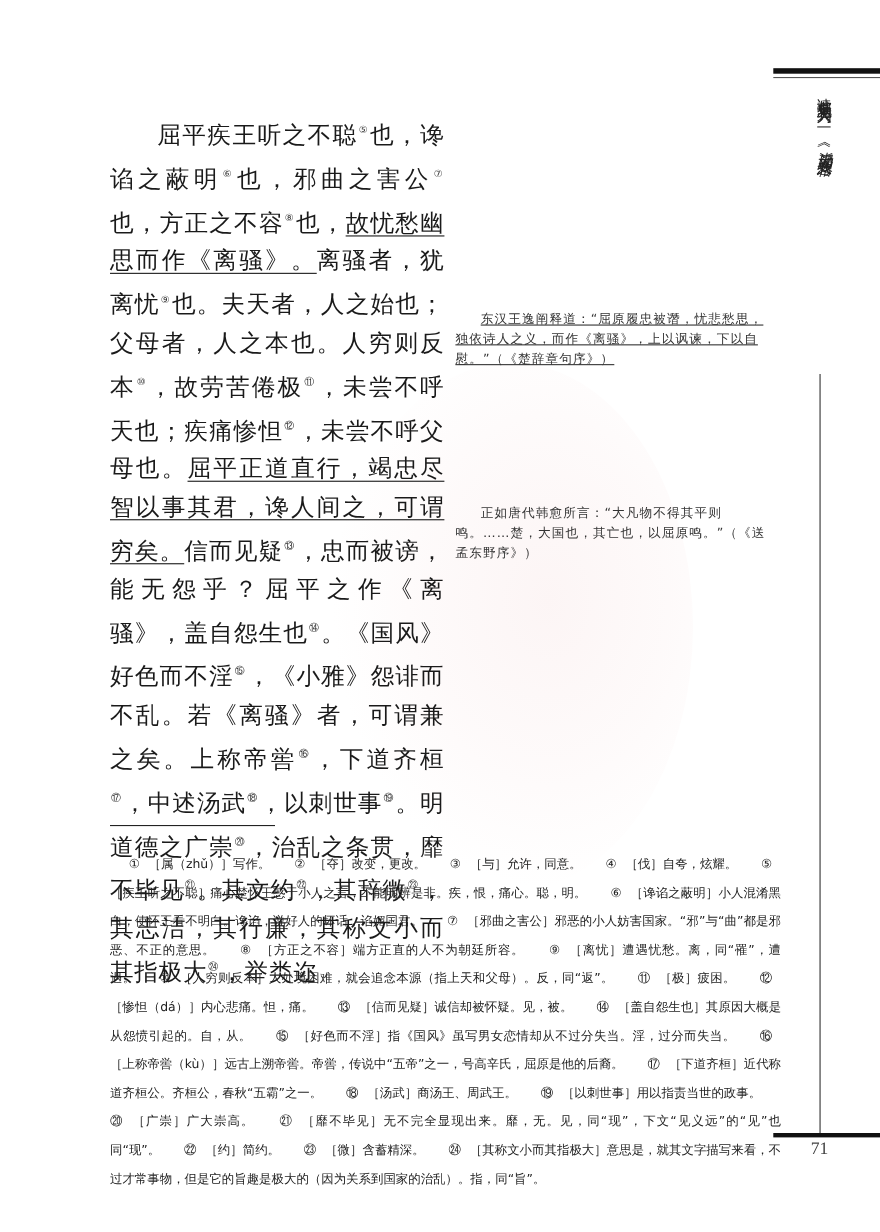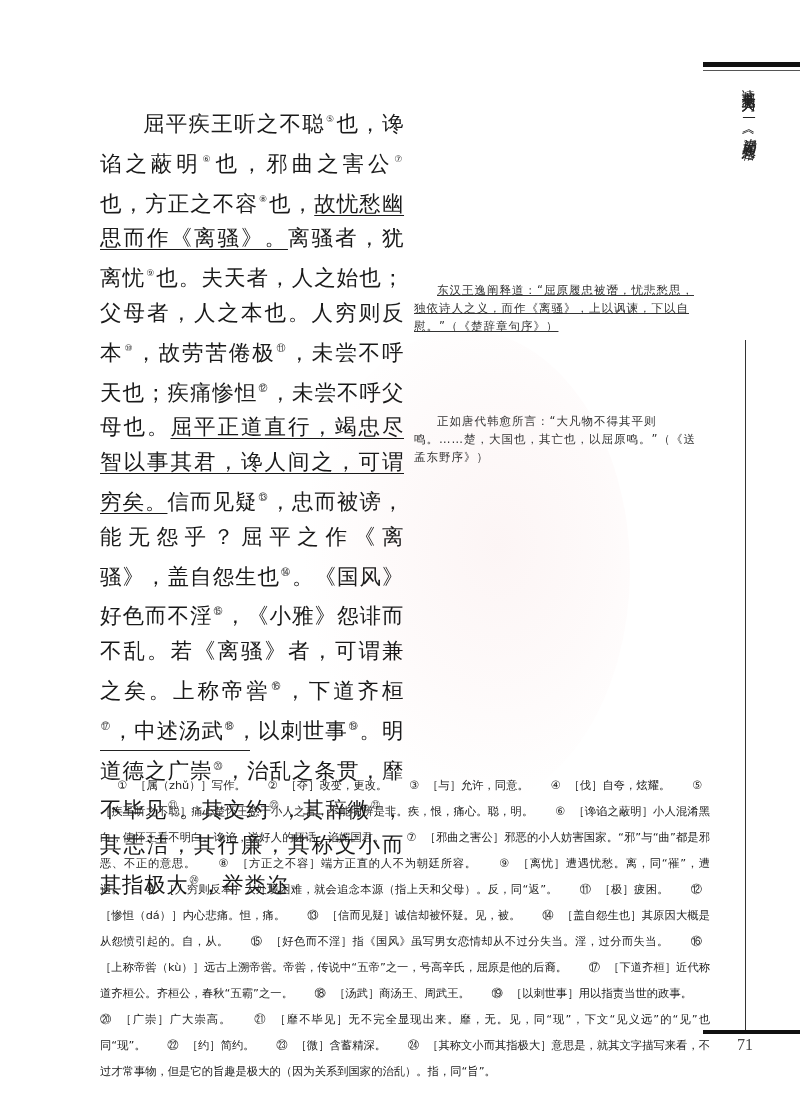--- a/index.html
+++ b/index.html
@@ -73,21 +73,21 @@
 </div>
 <div class="side-line"></div>
 
 <div class="main-text">
   <p class="indent"><span>屈平疾王听之不聪</span><sup class="fn">⑤</sup><span>也，谗谄之蔽明</span><sup class="fn">⑥</sup><span>也，邪曲之害公</span><sup class="fn">⑦</sup><span>也，方正之不容</span><sup class="fn">⑧</sup><span>也，</span><span class="u">故忧愁幽思而作《离骚》。</span><span>离骚者，犹离忧</span><sup class="fn">⑨</sup><span>也。夫天者，人之始也；父母者，人之本也。人穷则反本</span><sup class="fn">⑩</sup><span>，故劳苦倦极</span><sup class="fn">⑪</sup><span>，未尝不呼天也；疾痛惨怛</span><sup class="fn">⑫</sup><span>，未尝不呼父母也。</span><span class="u">屈平正道直行，竭忠尽智以事其君，谗人间之，可谓穷矣。</span><span>信而见疑</span><sup class="fn">⑬</sup><span>，忠而被谤，能无怨乎？屈平之作《离骚》，盖自怨生也</span><sup class="fn">⑭</sup><span>。《国风》好色而不淫</span><sup class="fn">⑮</sup><span>，《小雅》怨诽而不乱。若《离骚》者，可谓兼之矣。上称帝喾</span><sup class="fn">⑯</sup><span>，下道齐桓</span><sup class="fn">⑰</sup><span>，中述汤武</span><sup class="fn">⑱</sup><span>，以刺世事</span><sup class="fn">⑲</sup><span>。明道德之广崇</span><sup class="fn">⑳</sup><span>，治乱之条贯，靡不毕见</span><sup class="fn">㉑</sup><span>。其文约</span><sup class="fn">㉒</sup><span>，其辞微</span><sup class="fn">㉓</sup><span>，其志洁，其行廉，其称文小而其指极大</span><sup class="fn">㉔</sup><span>，举类迩</span></p>
 </div>
 
 <div class="sidenote" style="top:281px;text-decoration:underline;">
   <p>东汉王逸阐释道：“屈原履忠被谮，忧悲愁思，独依诗人之义，而作《离骚》，上以讽谏，下以自慰。”（《楚辞章句序》）</p>
 </div>
-<div class="sidenote" style="top:412px;">
+<div class="sidenote" style="top:457px;">
   <p>正如唐代韩愈所言：“大凡物不得其平则鸣。……楚，大国也，其亡也，以屈原鸣。”（《送孟东野序》）</p>
 </div>
 
 <div class="fn-rule"></div>
 <div class="footnotes">
   <p>
     <span class="fn-item"><span class="fn-num">①</span><span>［属（zhǔ）］写作。</span></span>
     <span class="fn-item"><span class="fn-num">②</span><span>［夺］改变，更改。</span></span>
     <span class="fn-item"><span class="fn-num">③</span><span>［与］允许，同意。</span></span>
     <span class="fn-item"><span class="fn-num">④</span><span>［伐］自夸，炫耀。</span></span>

